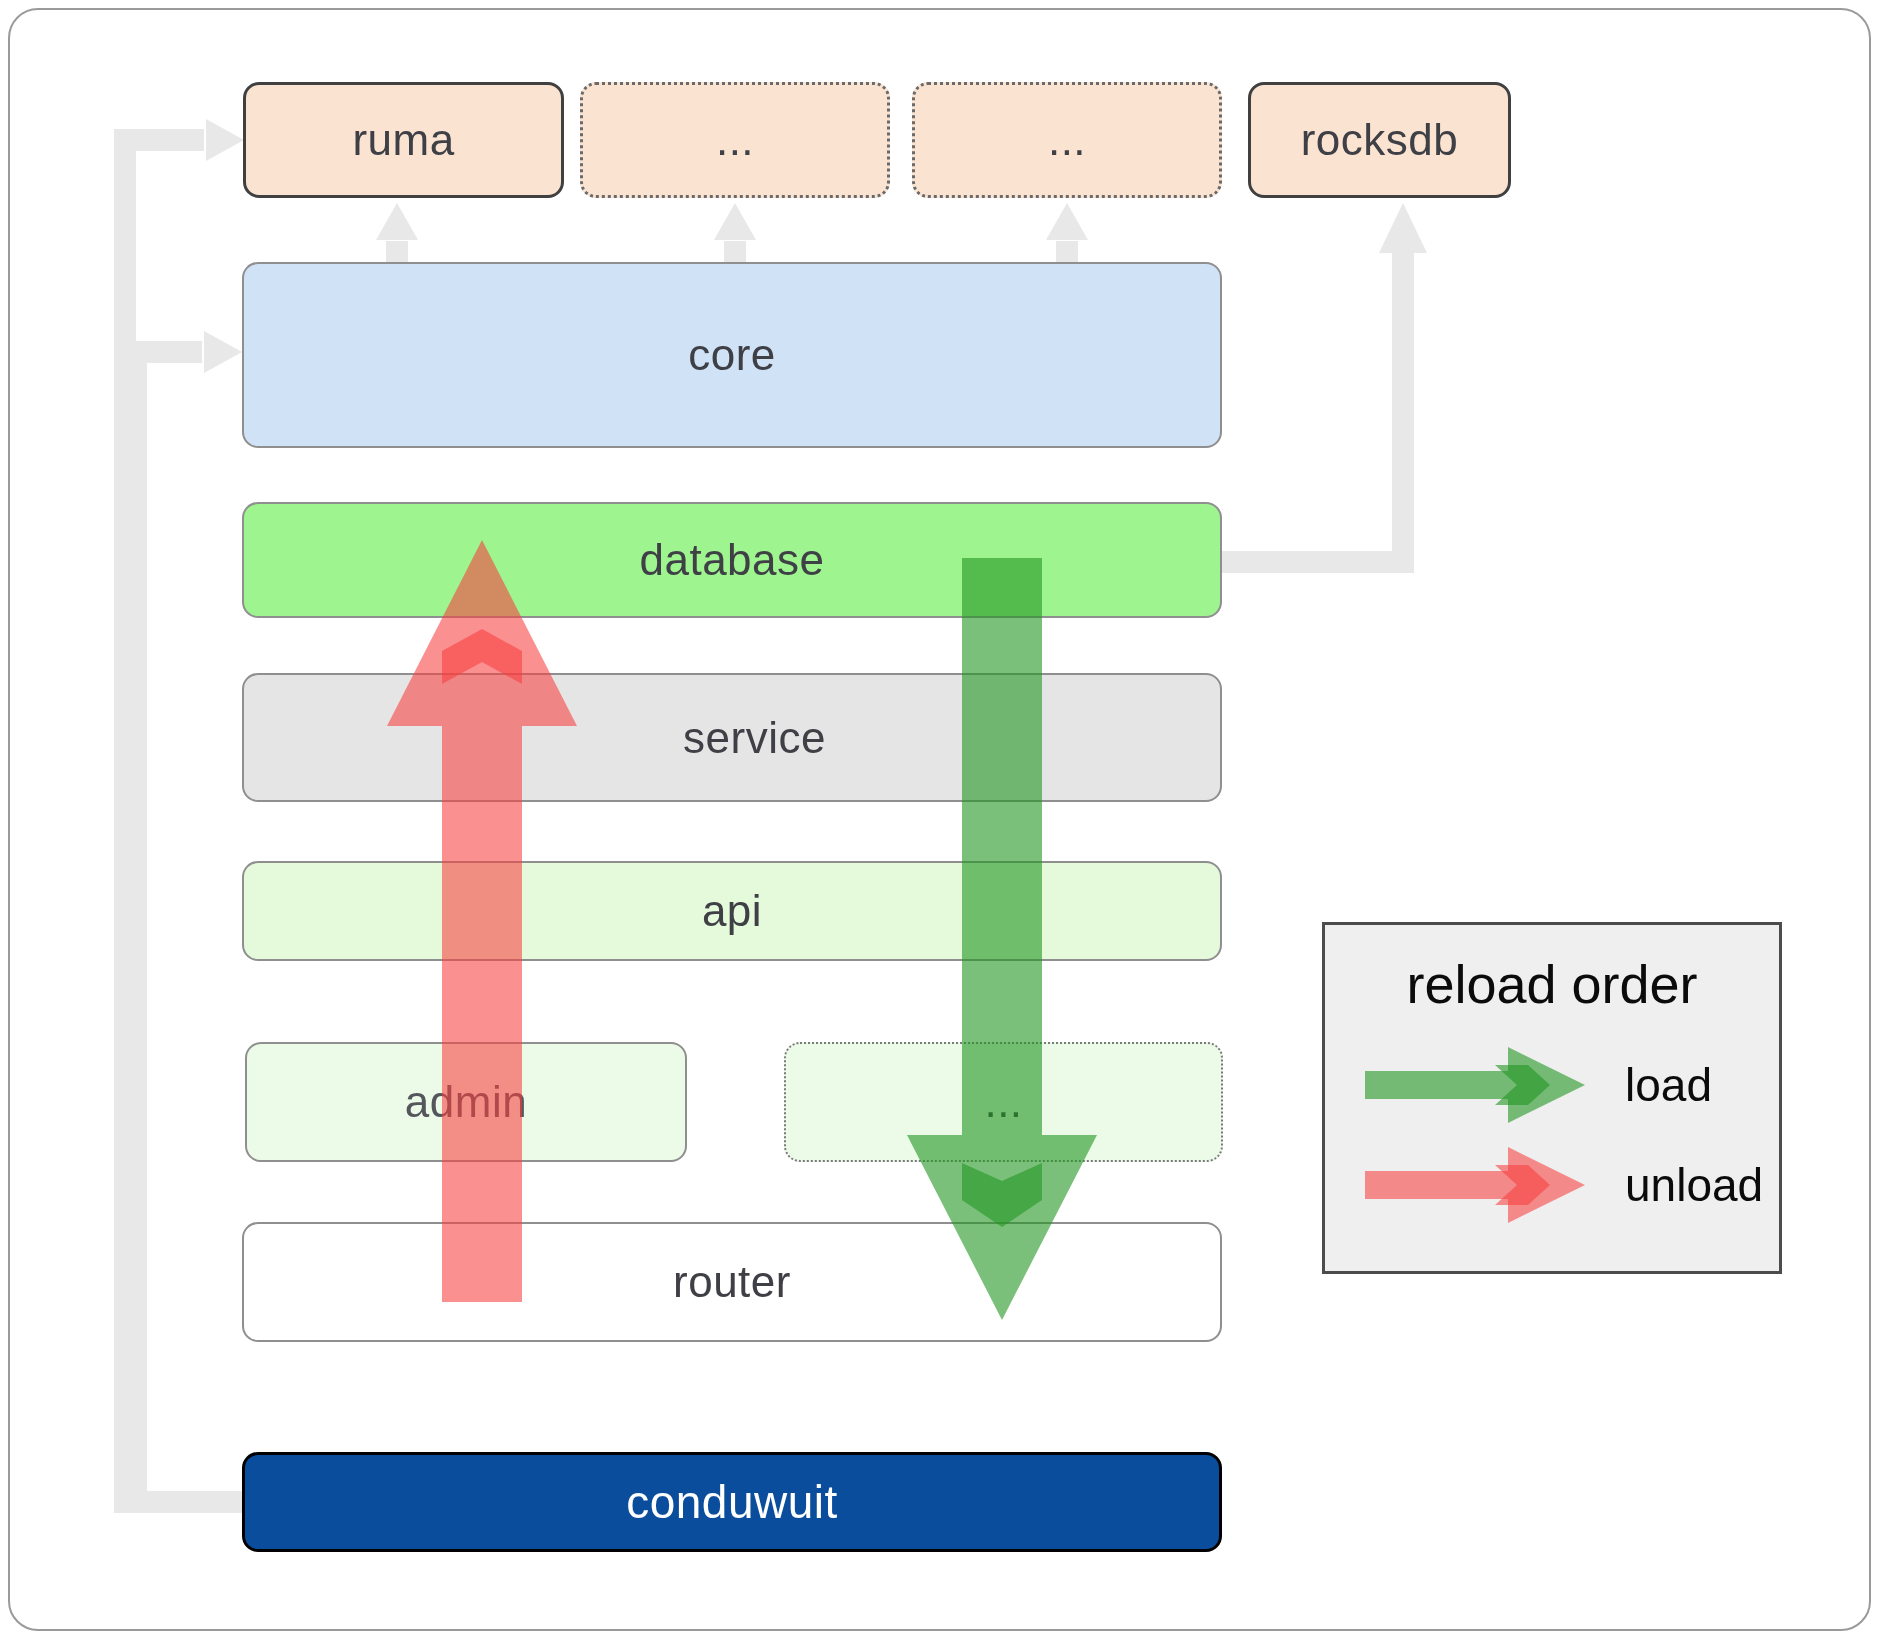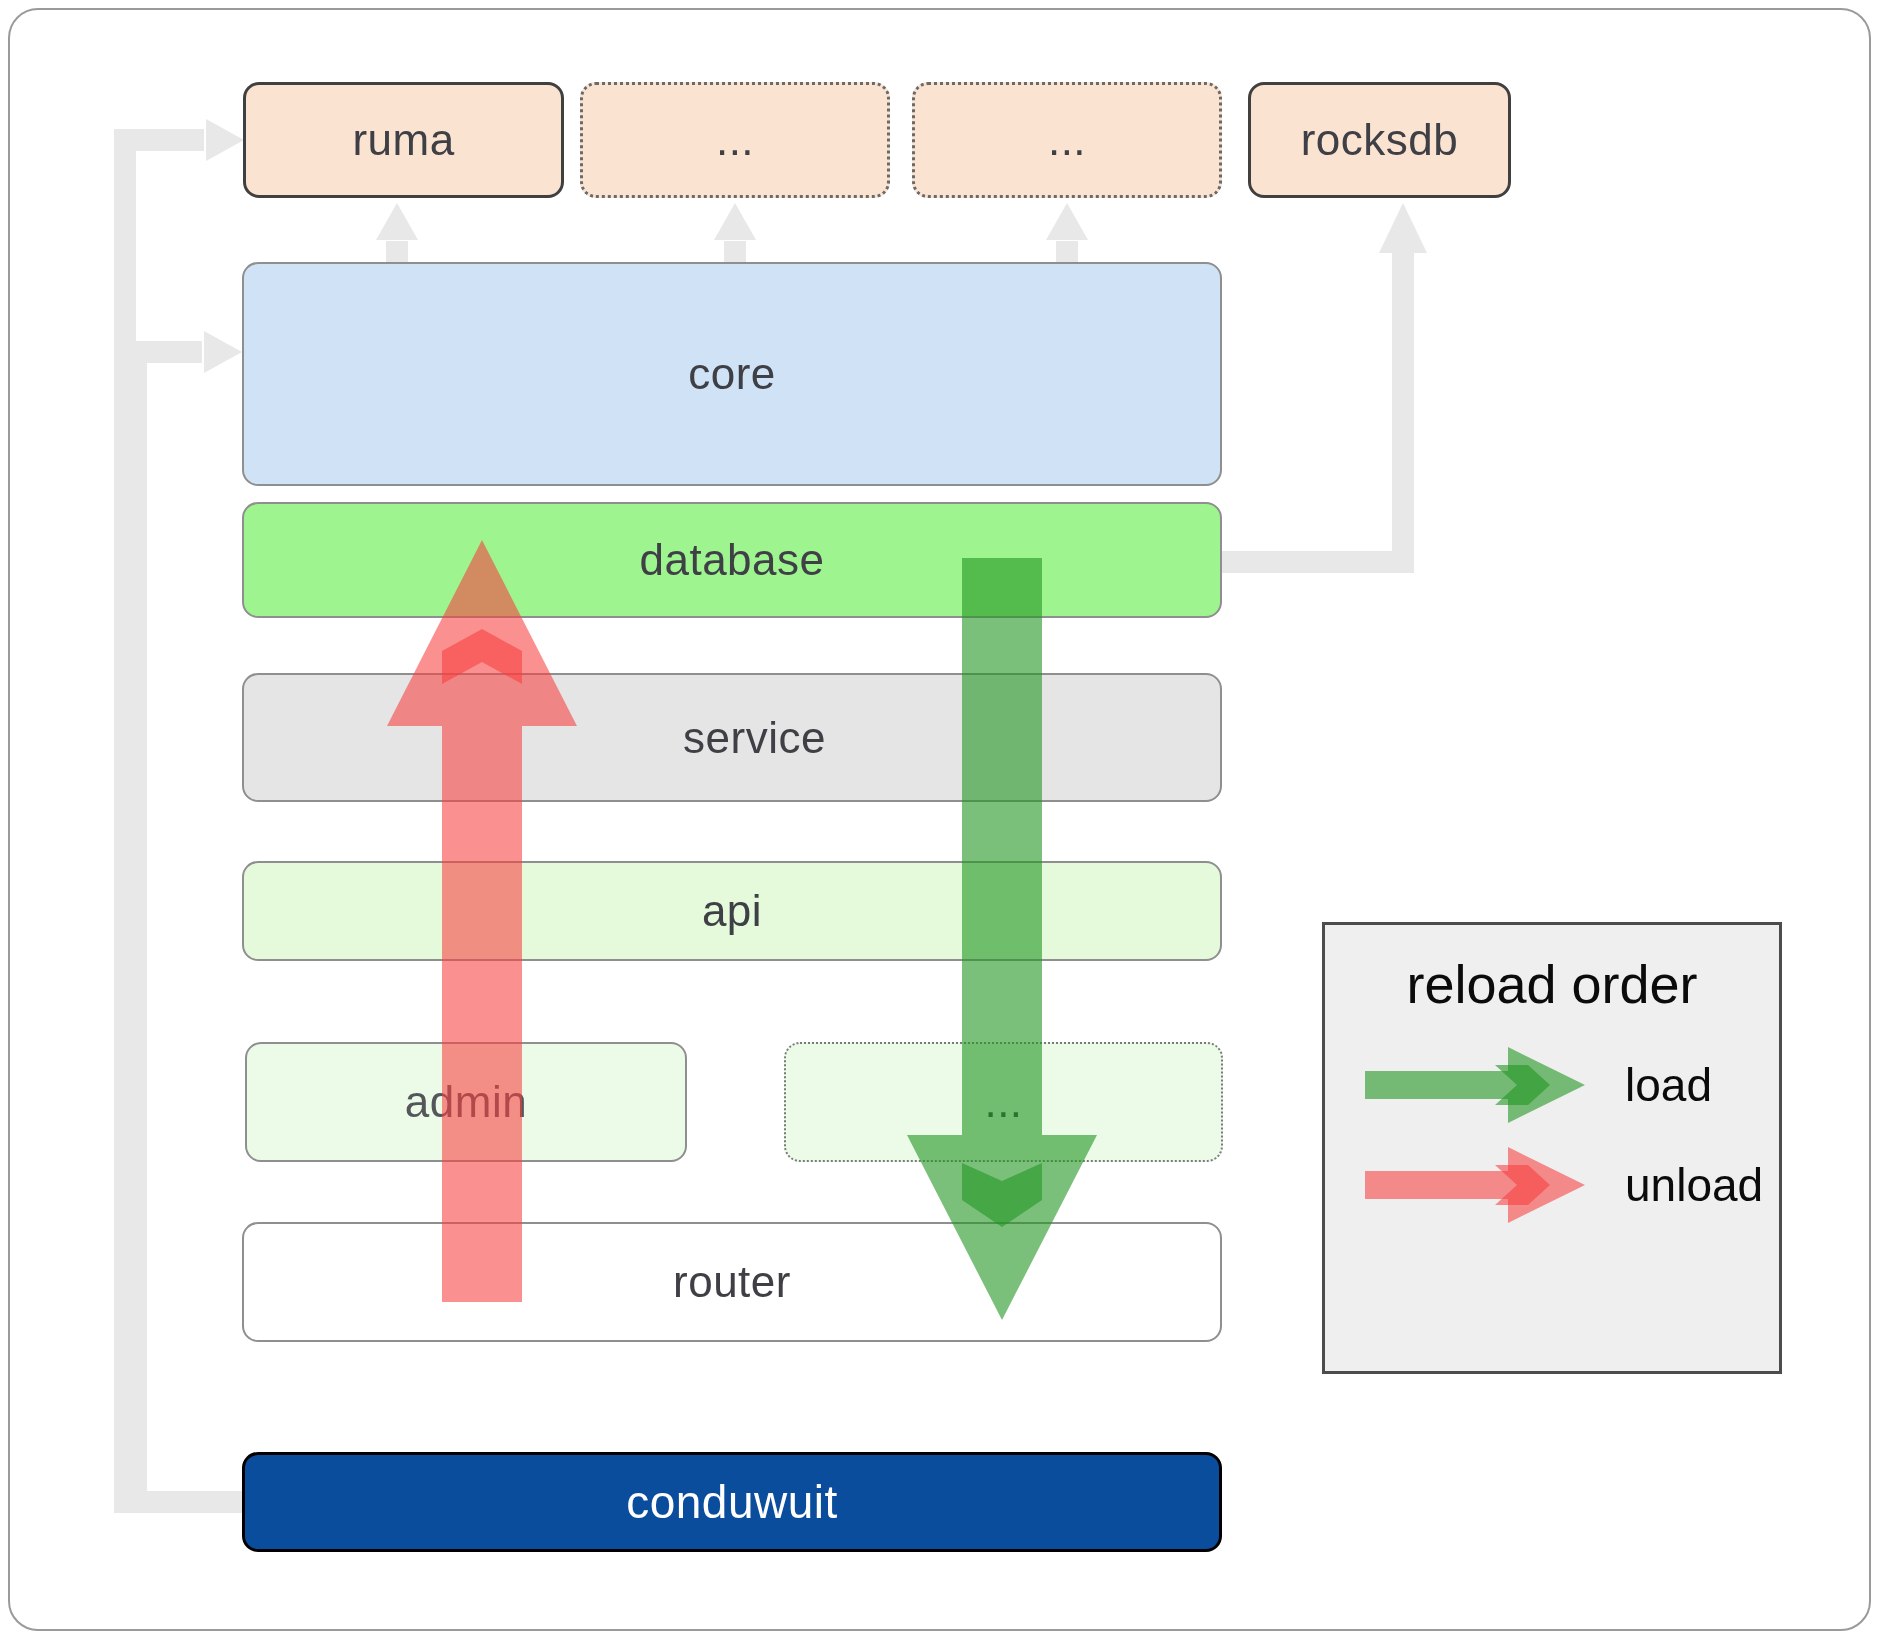--- a/index.html
+++ b/index.html
@@ -7,32 +7,32 @@
           font-family:"Liberation Sans",sans-serif;overflow:hidden;}
   .frame{position:absolute;left:8px;top:8px;width:1863px;height:1623px;
          border:2px solid #9a9a9a;border-radius:30px;box-sizing:border-box;}
   svg.layer{position:absolute;left:0;top:0;pointer-events:none;}
   .bx{position:absolute;display:flex;align-items:center;justify-content:center;
       box-sizing:border-box;font-size:44px;color:#3f3f46;border-radius:16px;
       z-index:2;letter-spacing:0.5px;}
   .peach{background:#fbe3d1;border:3px solid #404040;}
   .peach-dotted{background:#fbe3d1;border:3px dotted #6a6a6a;}
   .wide{left:242px;width:980px;border:2px solid #8f8f8f;}
-  .core{top:262px;height:224px;background:#cfe2f6;}
+  .core{top:262px;height:186px;background:#cfe2f6;}
   .database{top:502px;height:116px;background:#9ef48e;}
   .service{top:673px;height:129px;background:#e5e5e5;padding-left:45px;}
   .api{top:861px;height:100px;background:#e4fadb;}
   .admin{left:245px;top:1042px;width:442px;height:120px;background:#ecfbe8;
          border:2px solid #8f8f8f;color:#55555c;}
   .dots-mid{left:784px;top:1042px;width:439px;height:120px;background:#ecfbe8;
             border:2px dotted #7a7a7a;}
   .router{top:1222px;height:120px;background:#ffffff;}
   .conduwuit{top:1442px;height:100px;background:#0b4d9d;border:3px solid #000000;
              color:#ffffff;font-size:46px;margin-top:10px;}
-  .legend{position:absolute;left:1322px;top:922px;width:460px;height:452px;
+  .legend{position:absolute;left:1322px;top:922px;width:460px;height:352px;
           background:#efefef;border:3px solid #4c4c4c;box-sizing:border-box;z-index:3;}
   .legend-title{position:absolute;left:0;top:28px;width:100%;text-align:center;
                 font-size:54px;color:#0b0b0b;}
   .legend-row{position:absolute;left:0;width:100%;height:80px;padding-left:32px;}
   .legend-row .lbl{position:absolute;left:300px;top:50%;transform:translateY(-50%);
                    font-size:46px;color:#0b0b0b;}
   .legend-row svg{position:absolute;left:0;top:0;}
 </style>
 </head>
 <body>

